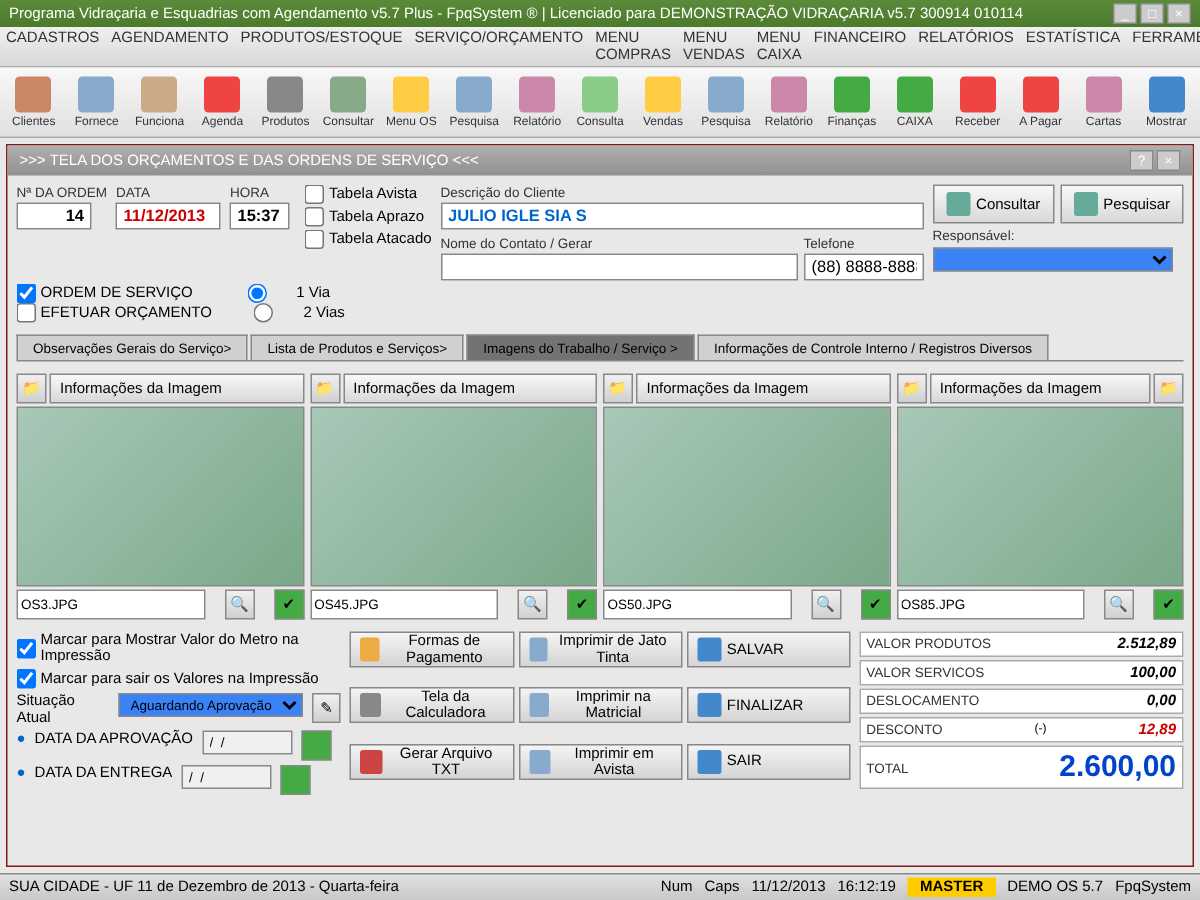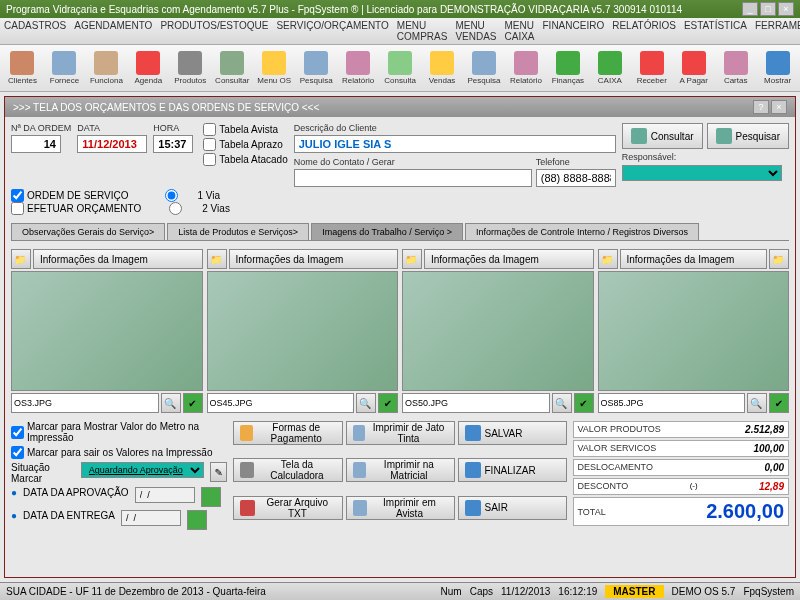--- a/index.html
+++ b/index.html
@@ -19,43 +19,43 @@
 .inner-titlebar { background: linear-gradient(#b0b0b0, #909090); color: #fff; padding: 3px 8px; font-size: 10px; display: flex; justify-content: space-between; align-items: center; }
 .inner-body { padding: 6px; flex: 1; display: flex; flex-direction: column; gap: 4px; overflow: hidden; }
 .form-row { display: flex; gap: 6px; align-items: flex-start; }
 .field-group { display: flex; flex-direction: column; gap: 2px; }
 .field-label { font-size: 9px; color: #333; }
 .field-input { border: 1px solid #888; background: #fff; padding: 2px 4px; font-size: 11px; }
 .checkbox-row { display: flex; align-items: center; gap: 3px; font-size: 9px; }
 .radio-row { display: flex; align-items: center; gap: 20px; font-size: 9px; }
 .tabs { display: flex; border-bottom: 1px solid #888; margin-top: 4px; }
 .tab { padding: 3px 10px; background: #d0d0d0; border: 1px solid #888; border-bottom: none; font-size: 9px; cursor: pointer; margin-right: 2px; }
-.tab.active { background: #a3a3a3; }
+.tab.active { background: #737373; }
 .img-panels { display: flex; gap: 4px; margin-top: 4px; }
 .img-panel { flex: 1; display: flex; flex-direction: column; gap: 2px; }
 .img-info-btn { background: linear-gradient(#f8f8f8, #d8d8d8); border: 1px solid #888; padding: 3px 6px; font-size: 9px; display: flex; align-items: center; gap: 4px; cursor: pointer; }
 .img-thumb { height: 120px; border: 1px solid #888; background: linear-gradient(135deg, #a8c8b8, #7aa888); position: relative; }
-.img-name-row { display: flex; gap: 2px; }
+.img-name-row { display: flex; gap: 13px; }
 .img-name { flex: 1; border: 1px solid #888; background: #fff; padding: 2px; font-size: 9px; }
 .icon-btn { width: 20px; height: 20px; border: 1px solid #888; background: linear-gradient(#f0f0f0, #d0d0d0); display: flex; align-items: center; justify-content: center; cursor: pointer; }
 .bottom-section { display: flex; gap: 6px; margin-top: 4px; }
 .bottom-left { flex: 1.3; display: flex; flex-direction: column; gap: 3px; }
 .bottom-mid { flex: 2; display: grid; grid-template-columns: 1fr 1fr 1fr; gap: 3px; }
 .bottom-right { flex: 1.3; }
 .action-btn { background: linear-gradient(#f4f4f4, #d4d4d4); border: 1px solid #888; padding: 4px 6px; font-size: 9px; display: flex; align-items: center; gap: 4px; cursor: pointer; height: 24px; }
 .totals-row { display: flex; justify-content: space-between; border: 1px solid #aaa; padding: 2px 4px; margin-bottom: 2px; background: #fff; gap: 16px; }
 .totals-label { font-size: 9px; color: #333; }
 .totals-value { font-size: 10px; text-align: center; font-style: italic; }
 .total-final { font-size: 20px; color: #0044cc; font-weight: bold; text-align: right; }
 .statusbar { background: linear-gradient(#e0e0e0, #c8c8c8); border-top: 1px solid #888; padding: 2px 6px; font-size: 9px; display: flex; justify-content: space-between; align-items: center; }
 .statusbar-right { display: flex; gap: 8px; align-items: center; }
 .master-badge { background: #ffcc00; padding: 1px 8px; font-weight: bold; }
 .side-icon { width: 16px; height: 16px; background: #6a9; border-radius: 2px; }
 .big-btn { background: linear-gradient(#f8f8f8, #d8d8d8); border: 1px solid #888; padding: 4px 8px; font-size: 9px; display: flex; align-items: center; gap: 4px; cursor: pointer; }
-.select-box { border: 1px solid #888; background: #14b8a6; padding: 1px 3px; font-size: 9px; text-decoration: underline; }
+.select-box { border: 1px solid #888; background: #3b82f6; padding: 1px 3px; font-size: 9px; }
 .date-field { border: 1px solid #888; background: #f0f0f0; padding: 2px 4px; font-size: 9px; width: 60px; }
 </style>
 </head>
 <body>
 
 <div class="app-window">
   <div class="titlebar">
     <span>Programa Vidraçaria e Esquadrias com Agendamento v5.7 Plus - FpqSystem ® | Licenciado para  DEMONSTRAÇÃO VIDRAÇARIA v5.7 300914 010114</span>
     <div class="titlebar-controls">
       <span>_</span>
@@ -318,21 +318,21 @@
           <div class="bottom-left">
             <div class="checkbox-row">
                 <input type="checkbox" checked="" style="">
                 <span>Marcar para Mostrar Valor do Metro na Impressão</span>
               </div>
             <div class="checkbox-row">
                 <input type="checkbox" checked="" style="">
                 <span>Marcar para sair os Valores na Impressão</span>
               </div>
             <div class="form-row">
-              <span>Situação Marcar</span>
+              <span>Situação Atual</span>
               <select class="select-box" style="flex:1"><option>Aguardando Aprovação</option></select>
               <span class="icon-btn">✎</span>
             </div>
             <div class="form-row">
               <span style="color:#06c">●</span>
                 <span>DATA DA APROVAÇÃO</span>
               <input class="date-field" value="/  /" style="">
               <span class="icon-btn" style="background:#4a4"></span>
             </div>
             <div class="form-row">

